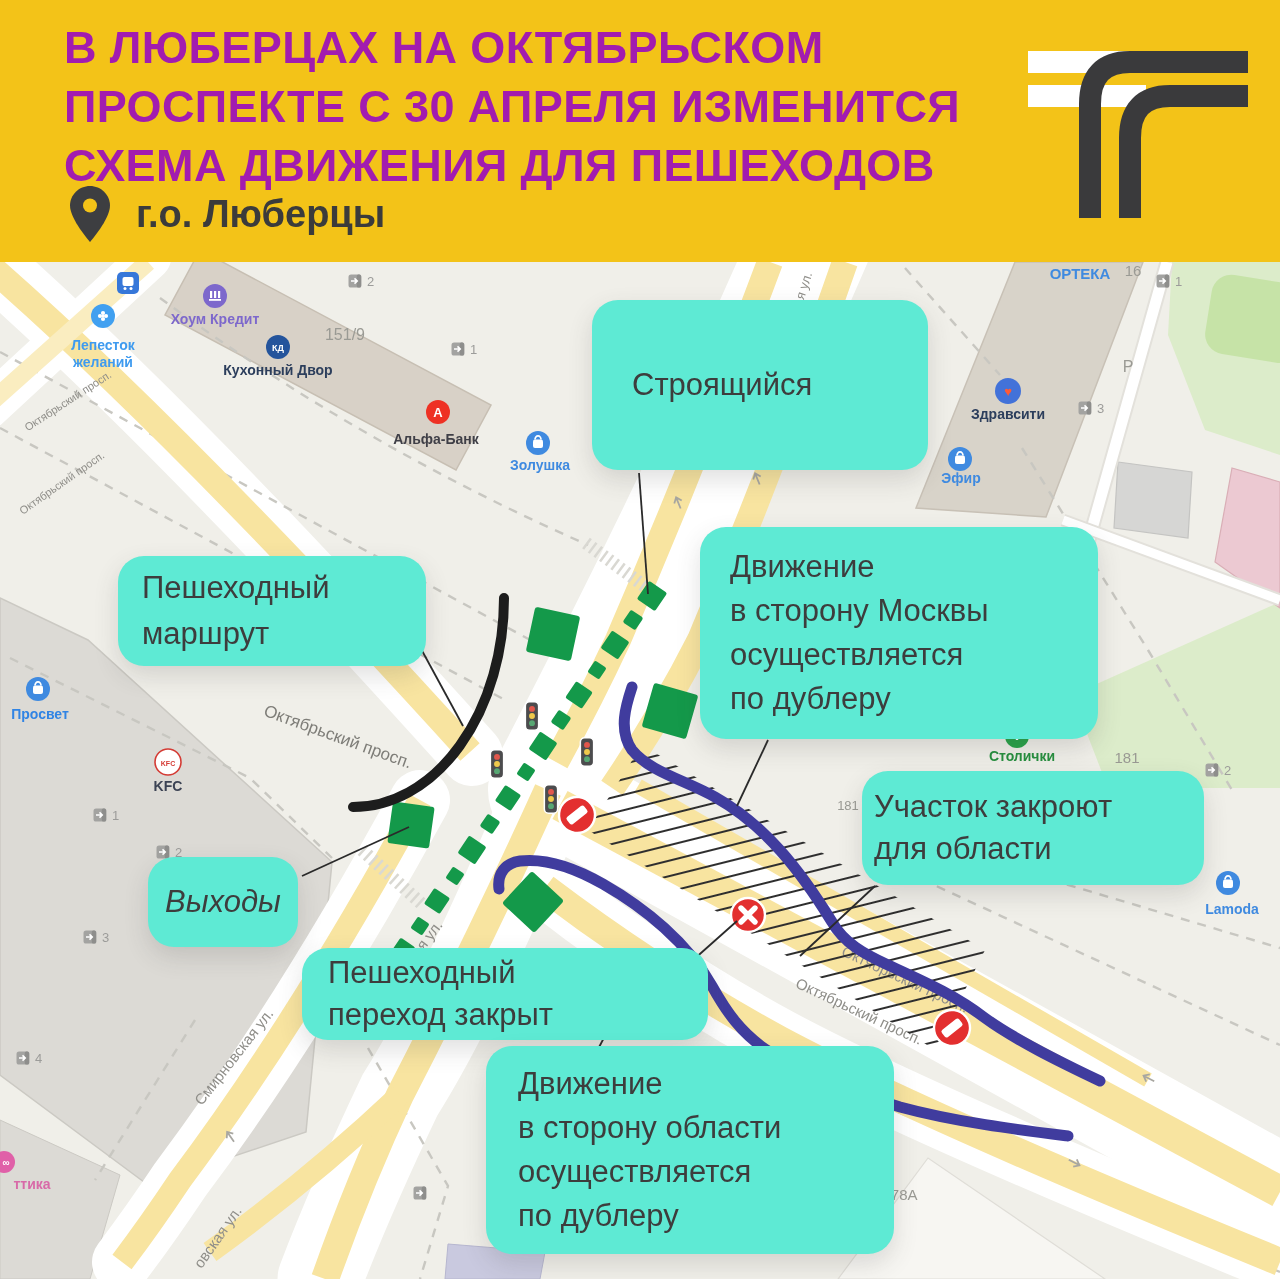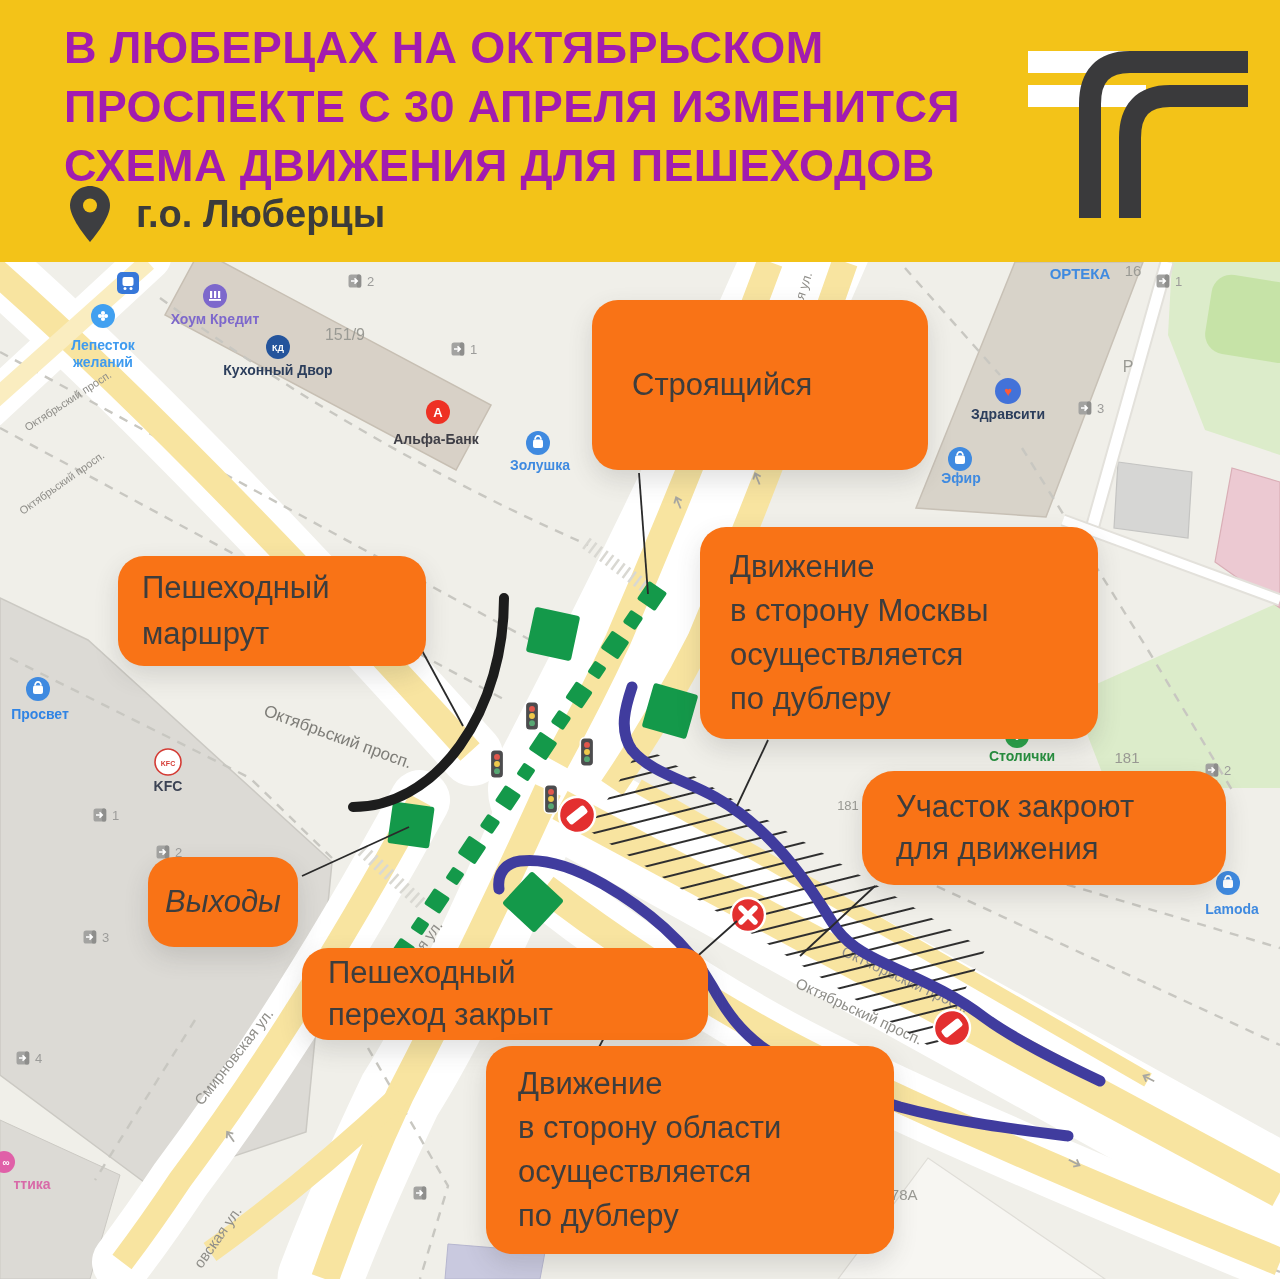--- a/index.html
+++ b/index.html
@@ -8,21 +8,21 @@
   
   #header{position:absolute;left:0;top:0;width:1280px;height:262px;background:#f3c318;}
   #title{position:absolute;left:64px;top:18px;color:#a21caf;font-weight:700;
          font-size:45px;line-height:59px;letter-spacing:.4px;white-space:nowrap;}
   #loc-row{position:absolute;left:70px;top:186px;display:flex;align-items:center;}
   #loc-label{margin-left:26px;font-size:38px;font-weight:700;color:#3b3b3b;}
   #logo{position:absolute;left:1028px;top:26px;}
   
   #map{position:absolute;left:0;top:262px;width:1280px;height:1017px;background:#f0efe9;}
   
-  .callout{position:absolute;background:#f97316;border-radius:26px;
+  .callout{position:absolute;background:#5eead4;border-radius:26px;
            box-shadow:0 10px 24px rgba(60,60,60,.16);
            display:flex;flex-direction:column;justify-content:center;
            color:#3d3d3d;font-size:31px;line-height:44px;white-space:nowrap;}
   .callout div{pointer-events:none;}
 </style>
 </head>
 <body>
 
 <div id="page">
 
@@ -347,23 +347,23 @@
   <div class="callout" style="left:700px;top:527px;width:368px;height:212px;padding-left:30px;">
     <div>Движение</div>
       <div>в сторону Москвы</div>
       <div>осуществляется</div>
       <div>по дублеру</div>
   </div>
   <div class="callout" style="left:118px;top:556px;width:284px;height:110px;padding-left:24px;line-height:46px;">
     <div>Пешеходный</div>
       <div>маршрут</div>
   </div>
-  <div class="callout" style="left:862px;top:771px;width:330px;height:114px;padding-left:34px;line-height:42px;border-radius:32px;">
+  <div class="callout" style="left:862px;top:771px;width:330px;height:114px;padding-left:12px;line-height:42px;">
     <div>Участок закроют</div>
-      <div>для движения</div>
+      <div>для области</div>
   </div>
   <div class="callout" style="left:148px;top:857px;width:150px;height:90px;align-items:center;font-style:italic;">
     <div>Выходы</div>
   </div>
   <div class="callout" style="left:302px;top:948px;width:380px;height:92px;padding-left:26px;line-height:42px;">
     <div>Пешеходный</div>
       <div>переход закрыт</div>
   </div>
   <div class="callout" style="left:486px;top:1046px;width:376px;height:208px;padding-left:32px;">
     <div>Движение</div>

